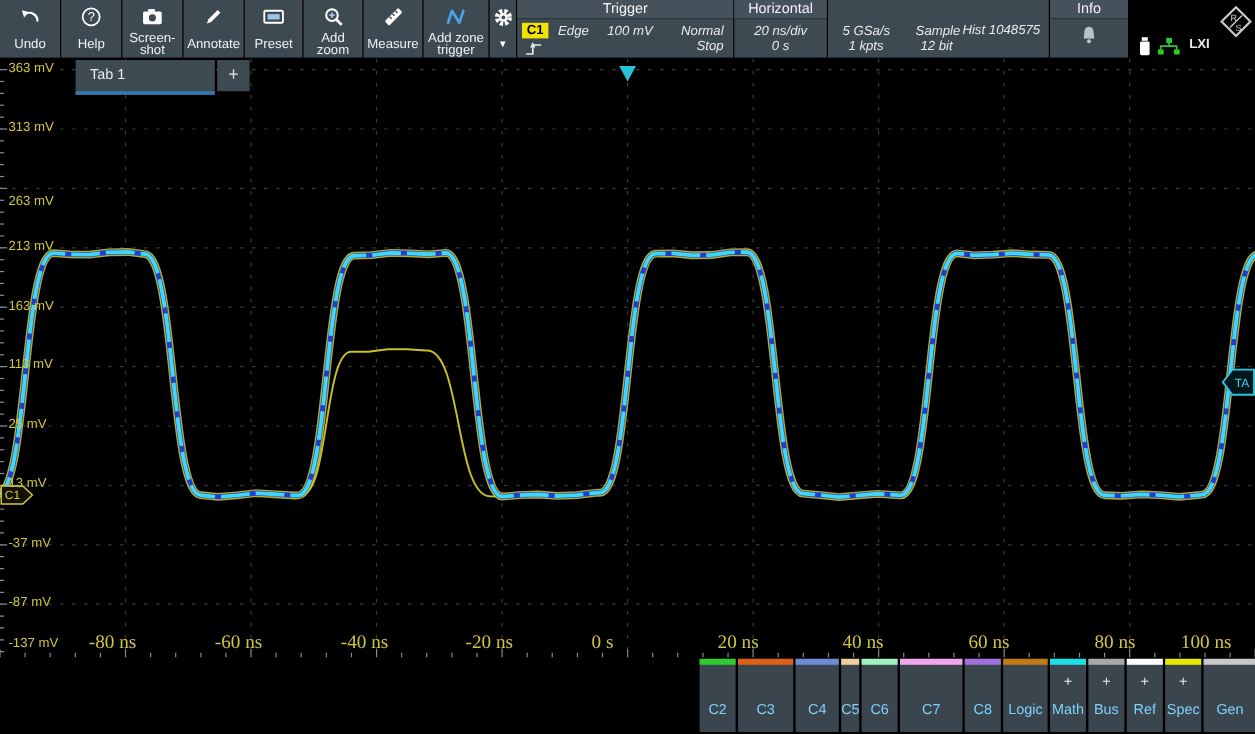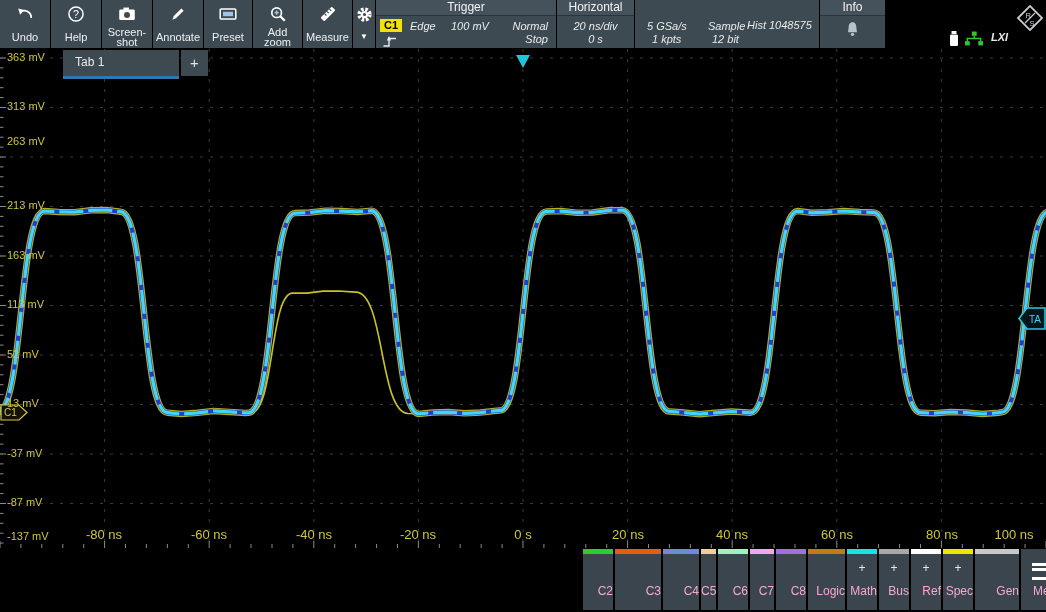--- a/index.html
+++ b/index.html
@@ -22,29 +22,29 @@
   .c1badge{position:absolute;background:#f2e205;color:#000;font-weight:bold;font-size:11px;
            width:22px;height:13px;text-align:center;line-height:13px;}
   #statuszone{position:absolute;right:0;top:0;width:105px;height:48px;background:#000;}
   
   .tab{position:absolute;top:50px;height:26px;background:#3d4a52;}
   #tab1{left:63px;width:116px;border-bottom:3px solid #3178b0;}
   #tab1 span{position:absolute;left:12px;top:5px;font-size:12px;color:#e8eaeb;}
   #tabadd{left:181px;width:27px;text-align:center;font-size:15px;line-height:26px;color:#dfe3e5;}
   
   .ylab{position:absolute;left:7px;font-size:11px;color:#cfc63f;white-space:nowrap;}
-  .xlab{position:absolute;top:527px;width:60px;margin-left:-30px;text-align:center;
-        font-size:13px;color:#cfc63f;white-space:nowrap;}
+  .xlab{position:absolute;top:527px;width:60px;margin-left:-30px;
+        font-size:16px;color:#cfc63f;white-space:nowrap;font-family:Liberation Serif, serif;}
   
   #bottombar{position:absolute;left:0;top:548px;width:1046px;height:64px;background:#000;}
   #chbar{position:absolute;left:583px;top:1px;height:61px;display:flex;gap:2px;}
   .chbtn{position:relative;background:#3a454d;height:61px;cursor:pointer;}
   .chbtn .stripe{position:absolute;left:0;top:0;width:100%;height:5px;}
   .chbtn .plus{position:absolute;top:12px;width:100%;text-align:center;font-size:12px;color:#e8ebec;}
-  .chbtn .blabel{position:absolute;bottom:12px;width:100%;text-align:right;font-size:12px;color:#f9a8d4;}
+  .chbtn .blabel{position:absolute;bottom:12px;width:100%;text-align:center;font-size:12px;color:#7dd3fc;}
   .hamb{position:absolute;top:14px;left:50%;margin-left:-10px;width:20px;height:11px;
         border-top:3px solid #fff;border-bottom:3px solid #fff;}
   .hamb:before{content:"";position:absolute;left:0;top:2px;width:20px;height:3px;background:#fff;}
   svg text{font-family:"Liberation Sans",sans-serif;}
 </style>
 </head>
 <body>
 
 <svg id="scope" width="1046" height="612" viewBox="0 0 1046 612" style="position:absolute;left:0;top:0;">
   <defs>
@@ -188,25 +188,25 @@
     <text x="4" y="416" font-size="10" fill="#d2c945">C1</text>
   </g>
   <g>
     <polygon points="1045,308 1027,308 1019,318.5 1027,329 1045,329" fill="#00161a" stroke="#2ec7dd" stroke-width="1.6"></polygon>
     <text x="1029" y="322.5" font-size="10" fill="#3fd4e8">TA</text>
   </g>
 </svg>
 
 <div class="ylab" style="top:51px">363 mV</div>
 <div class="ylab" style="top:100px">313 mV</div>
-<div class="ylab" style="top:135px">263 mV</div>
+<div class="ylab" style="top:162px">263 mV</div>
 <div class="ylab" style="top:199px">213 mV</div>
 <div class="ylab" style="top:249px">163 mV</div>
 <div class="ylab" style="top:298px">113 mV</div>
-<div class="ylab" style="top:348px">52 mV</div>
+<div class="ylab" style="top:348px">25 mV</div>
 <div class="ylab" style="top:397px">13 mV</div>
 <div class="ylab" style="top:447px">-37 mV</div>
 <div class="ylab" style="top:496px">-87 mV</div>
 <div class="ylab" style="top:530px">-137 mV</div>
 <div class="xlab" style="left:104px">-80 ns</div>
 <div class="xlab" style="left:209px">-60 ns</div>
 <div class="xlab" style="left:314px">-40 ns</div>
 <div class="xlab" style="left:418px">-20 ns</div>
 <div class="xlab" style="left:523px">0 s</div>
 <div class="xlab" style="left:628px">20 ns</div>
@@ -292,20 +292,31 @@
           <g transform="rotate(45 8 8)">
             <rect x="5.7" y="1" width="4.6" height="14" rx="0.8" fill="#fff"></rect>
             <line x1="5.7" y1="4" x2="8" y2="4" stroke="#3e4a52" stroke-width="1"></line>
             <line x1="5.7" y1="7" x2="8" y2="7" stroke="#3e4a52" stroke-width="1"></line>
             <line x1="5.7" y1="10" x2="8" y2="10" stroke="#3e4a52" stroke-width="1"></line>
           </g>
         </svg>
     </span>
     <span class="lbl">
         <span>Measure</span>
+      </span>
+  </div>
+  <div class="tbtn" style="width:54px">
+    <span class="ico">
+      <svg width="20" height="18" viewBox="0 0 18 16">
+          <path d="M3 12.5 L6 3.5 L11.5 12.5 L14.5 3.5" fill="none" stroke="#4aa3e8" stroke-width="2" stroke-linejoin="round" stroke-linecap="round"></path>
+        </svg>
+    </span>
+    <span class="lbl">
+        <span>Add zone</span>
+        <span>trigger</span>
       </span>
   </div>
   <div class="tbtn" style="width:22px">
     <span class="ico">
       <svg width="17" height="17" viewBox="0 0 16 16">
           <circle cx="8" cy="8" r="5" fill="none" stroke="#fff" stroke-width="3.4" stroke-dasharray="2.4 1.55"></circle>
           <circle cx="8" cy="8" r="3.4" fill="#fff"></circle>
           <circle cx="8" cy="8" r="1.5" fill="#3e4a52"></circle>
         </svg>
     </span>
@@ -360,21 +371,21 @@
       </svg>
   </span>
   <span class="ico abs" style="left:22px;top:31px">
     <svg width="22" height="16" viewBox="0 0 20 15">
         <rect x="8" y="0.5" width="4.5" height="4" fill="#2fc92f"></rect>
         <rect x="1.5" y="9.5" width="4.5" height="4" fill="#2fc92f"></rect>
         <rect x="14" y="9.5" width="4.5" height="4" fill="#2fc92f"></rect>
         <path d="M10.2 4.5 V7 M3.7 9.5 V7 H16.2 V9.5" fill="none" stroke="#2fc92f" stroke-width="1.3"></path>
       </svg>
   </span>
-  <span class="abs" style="left:50px;top:31px;font-size:11px;font-weight:bold;font-style:italic;color:#e8ebec;">LXI</span>
+  <span class="abs" style="left:50px;top:31px;font-size:11px;font-weight:bold;color:#e8ebec;">LXI</span>
   <span class="ico abs" style="left:74px;top:3px">
     <svg width="30" height="30" viewBox="0 0 30 30">
       <rect x="6.5" y="6.5" width="17" height="17" transform="rotate(45 15 15)" fill="none" stroke="#c8cdd0" stroke-width="1.8"></rect>
       <line x1="10" y1="20" x2="20" y2="10" stroke="#c8cdd0" stroke-width="1.2"></line>
       <text x="10.5" y="14.5" font-size="7.5" fill="#c8cdd0">R</text>
       <text x="14.5" y="22.5" font-size="7.5" fill="#c8cdd0">S</text>
     </svg>
   </span>
 </div>
 
@@ -399,21 +410,21 @@
         <span class="blabel">C4</span>
       </div>
     <div class="chbtn" style="width:15px">
         <div class="stripe" style="background: rgb(238, 207, 160);"></div>
         <span class="blabel">C5</span>
       </div>
     <div class="chbtn" style="width:30px">
         <div class="stripe" style="background: rgb(160, 240, 192);"></div>
         <span class="blabel">C6</span>
       </div>
-    <div class="chbtn" style="width:24px">
+    <div class="chbtn" style="width:52px">
         <div class="stripe" style="background: rgb(240, 168, 232);"></div>
         <span class="blabel">C7</span>
       </div>
     <div class="chbtn" style="width:30px">
         <div class="stripe" style="background: rgb(160, 112, 224);"></div>
         <span class="blabel">C8</span>
       </div>
     <div class="chbtn" style="width:37px">
         <div class="stripe" style="background: rgb(192, 123, 22);"></div>
         <span class="blabel">Logic</span>

